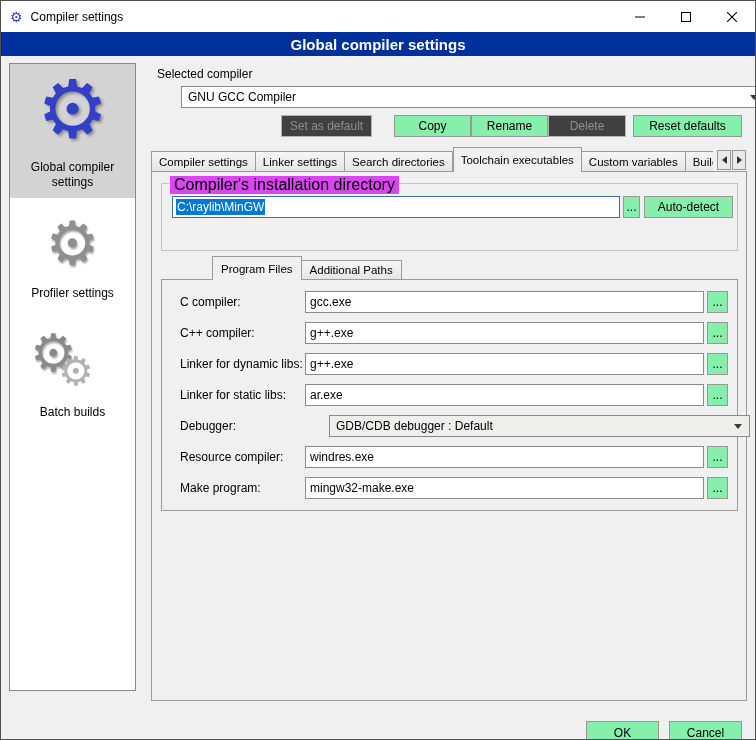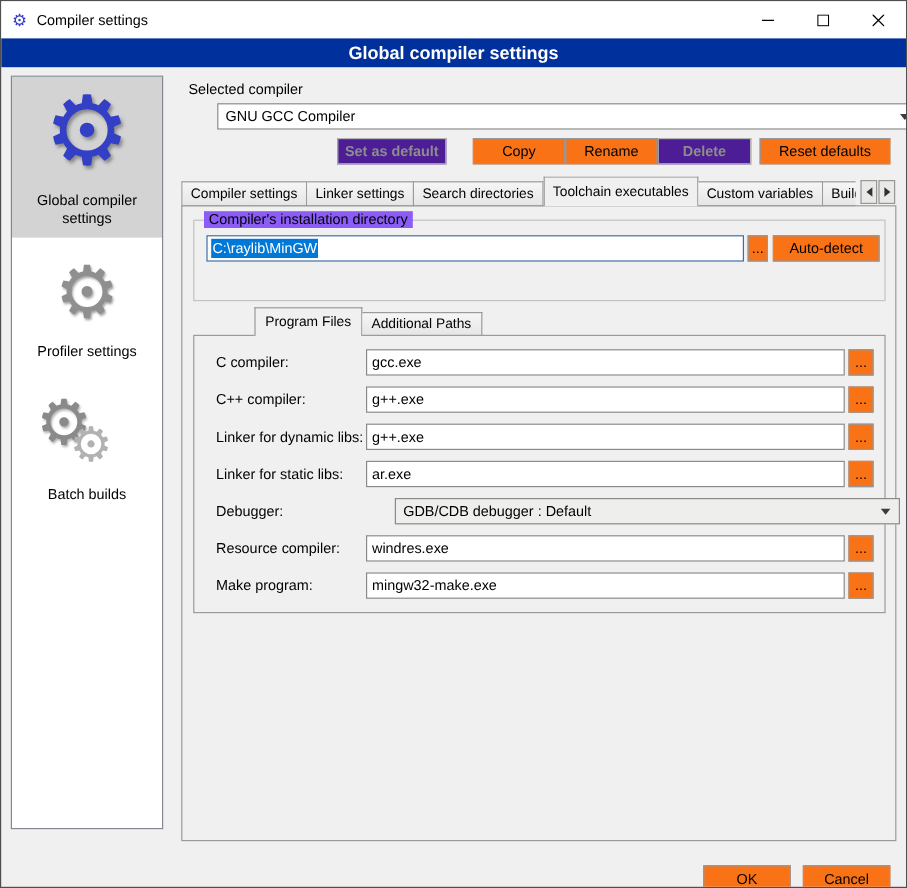--- a/index.html
+++ b/index.html
@@ -23,43 +23,43 @@
   .side-item.selected { background: #d3d3d3; }
   .side-icon { display: block; line-height: 1; }
   .icon-gear-blue { font-size: 80px; color: #3340c6; text-shadow: 2px 2px 3px rgba(0,0,0,0.35); height: 88px; }
   .icon-gear-gray { font-size: 60px; color: #8f8f8f; text-shadow: 1px 2px 2px rgba(0,0,0,0.35); height: 70px; margin-top: 10px; }
   .icon-gears-batch { position: relative; height: 76px; margin-top: 12px; }
   .icon-gears-batch .g1 { position: absolute; left: 18px; top: 0; font-size: 52px; color: #8a8a8a; text-shadow: 1px 2px 2px rgba(0,0,0,0.3); }
   .icon-gears-batch .g2 { position: absolute; left: 46px; top: 24px; font-size: 40px; color: #b2b2b2; }
   .side-label { display: block; margin-top: 2px; font-size: 12px; line-height: 1.25; }
 
   
-  .btn { position: absolute; display: flex; align-items: center; justify-content: center; height: 22px; background: #f97316; border: 1px solid #979797; font-size: 12px; cursor: default; white-space: nowrap; overflow: hidden; }
-  .btn.disabled { color: #8d8d8d; background: #4c1d95; border-color: #b4b4b4; font-weight: bold; }
+  .btn { position: absolute; display: flex; align-items: center; justify-content: center; height: 22px; background: #86efac; border: 1px solid #979797; font-size: 12px; cursor: default; white-space: nowrap; overflow: hidden; }
+  .btn.disabled { color: #8d8d8d; background: #404040; border-color: #b4b4b4; }
   .textinput { background: #fff; border: 1px solid #8a8a8a; font-family: "Liberation Sans", sans-serif; font-size: 12px; padding: 2px 4px; }
   .combo { position: absolute; background: #fff; border: 1px solid #8a8a8a; display: flex; align-items: center; padding: 0 22px 0 6px; font-size: 12px; height: 22px; white-space: nowrap; overflow: hidden; margin-left: 24px; }
   .combo .arrow { position: absolute; right: 7px; top: 50%; margin-top: -2px; width: 0; height: 0; border-left: 4px solid transparent; border-right: 4px solid transparent; border-top: 5px solid #3c3c3c; }
 
   
   .lbl-selected-compiler { position: absolute; left: 156px; top: 66px; }
 
   
   .tabstrip { position: absolute; left: 150px; top: 146px; width: 562px; height: 25px; display: flex; overflow: hidden; z-index: 3; }
   .tab { flex: none; display: flex; align-items: center; padding: 0 7px; height: 21px; margin-top: 4px; background: linear-gradient(#f6f6f6, #e6e6e6); border: 1px solid #9b9b9b; border-left: none; font-size: 11.5px; white-space: nowrap; cursor: default; }
   .tab:first-child { border-left: 1px solid #9b9b9b; }
   .tab.active { background: #f0f0f0; height: 25px; margin-top: 0; border-bottom: none; border-left: 1px solid #9b9b9b; }
   .tab-scroll { position: absolute; top: 149px; width: 14px; height: 20px; background: #e9e9e7; border: 1px solid #979797; display: flex; align-items: center; justify-content: center; z-index: 4; }
   .tri-left { width: 0; height: 0; border-top: 4px solid transparent; border-bottom: 4px solid transparent; border-right: 5px solid #333; }
   .tri-right { width: 0; height: 0; border-top: 4px solid transparent; border-bottom: 4px solid transparent; border-left: 5px solid #333; }
 
   .tabpanel { position: absolute; left: 150px; top: 170px; width: 596px; height: 530px; background: #f0f0f0; border: 1px solid #9b9b9b; z-index: 1; }
 
   
   .groupbox { position: absolute; left: 160px; top: 182px; width: 577px; height: 68px; border: 1px solid #c3c3c3; z-index: 2; }
-  .groupbox-label { position: absolute; top: -8px; left: 8px; background: #8b5cf6; padding: 0 4px; font-size: 12px; white-space: nowrap; }
+  .groupbox-label { position: absolute; top: -8px; left: 8px; background: #d946ef; padding: 0 4px; font-size: 16px; white-space: nowrap; }
   .pathbox { position: absolute; left: 10px; top: 12px; width: 448px; height: 22px; background: #fff; border: 1px solid #3d6da8; display: flex; align-items: center; padding: 4px 3px; overflow: hidden; }
   .pathbox .sel { background: #0078d7; color: #fff; padding: 1px 1px; white-space: pre; }
   .note { position: absolute; left: 10px; top: 40px; width: 560px; color: #8b0000; font-size: 11.5px; white-space: nowrap; overflow: hidden; }
 
   
   .subtabstrip { position: absolute; left: 164px; top: 255px; display: flex; height: 24px; z-index: 3; margin-left: 47px; }
   .subtab { flex: none; display: flex; align-items: center; padding: 0 8px; height: 20px; margin-top: 4px; background: linear-gradient(#f6f6f6, #e6e6e6); border: 1px solid #9b9b9b; border-left: none; font-size: 11.5px; white-space: nowrap; cursor: default; }
   .subtab.active { background: #f0f0f0; height: 24px; margin-top: 0; border-bottom: none; border-left: 1px solid #9b9b9b; }
   .subpanel { position: absolute; left: 160px; top: 278px; width: 577px; height: 232px; background: #f0f0f0; border: 1px solid #9b9b9b; z-index: 2; }
 

